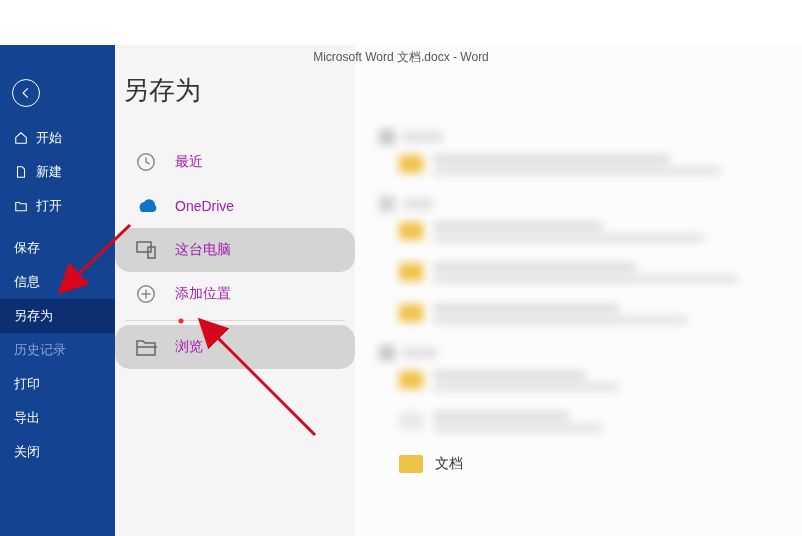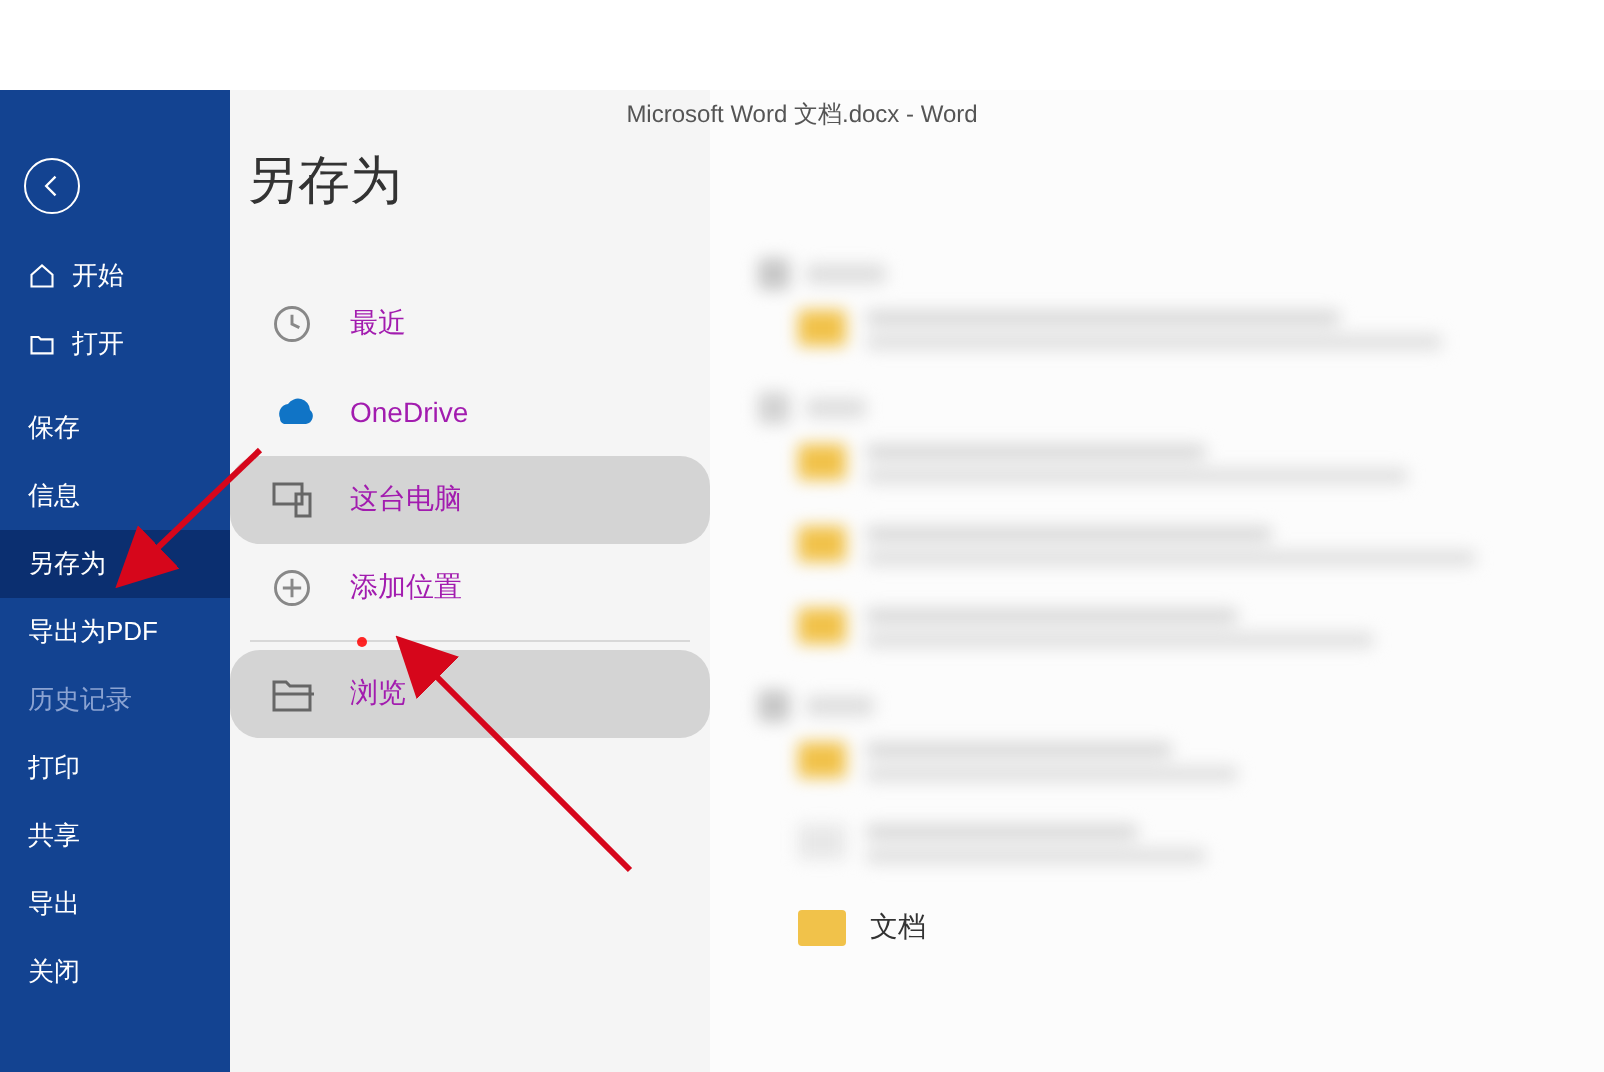--- a/index.html
+++ b/index.html
@@ -70,46 +70,48 @@
         <span class="ico">
           <svg viewBox="0 0 24 24" width="14" height="14" fill="none" stroke="#fff" stroke-width="1.8">
               <path d="M3 11 L12 3 L21 11 V21 H3 Z"></path>
             </svg>
         </span>
         <span class="lbl">开始</span>
       </li>
       <li>
         <span class="ico">
           <svg viewBox="0 0 24 24" width="14" height="14" fill="none" stroke="#fff" stroke-width="1.8">
+              <path d="M6 3 H14 L18 7 V21 H6 Z"></path>
+            </svg>
+        </span>
+        <span class="lbl">新建</span>
+      </li>
+      <li>
+        <span class="ico">
+          <svg viewBox="0 0 24 24" width="14" height="14" fill="none" stroke="#fff" stroke-width="1.8">
               <path d="M3 6 h6 l2 2 h10 v12 H3 Z"></path>
             </svg>
         </span>
         <span class="lbl">打开</span>
       </li>
       <li style="height:8px;"></li>
       <li>
           <span class="lbl">保存</span>
         </li>
       <li>
           <span class="lbl">信息</span>
         </li>
       <li class="selected">
           <span class="lbl">另存为</span>
         </li>
-      <li>
-          <span class="lbl">导出为PDF</span>
-        </li>
       <li class="disabled">
           <span class="lbl">历史记录</span>
         </li>
       <li>
           <span class="lbl">打印</span>
-        </li>
-      <li>
-          <span class="lbl">共享</span>
         </li>
       <li>
           <span class="lbl">导出</span>
         </li>
       <li>
           <span class="lbl">关闭</span>
         </li>
     </ul>
   </nav>
 

